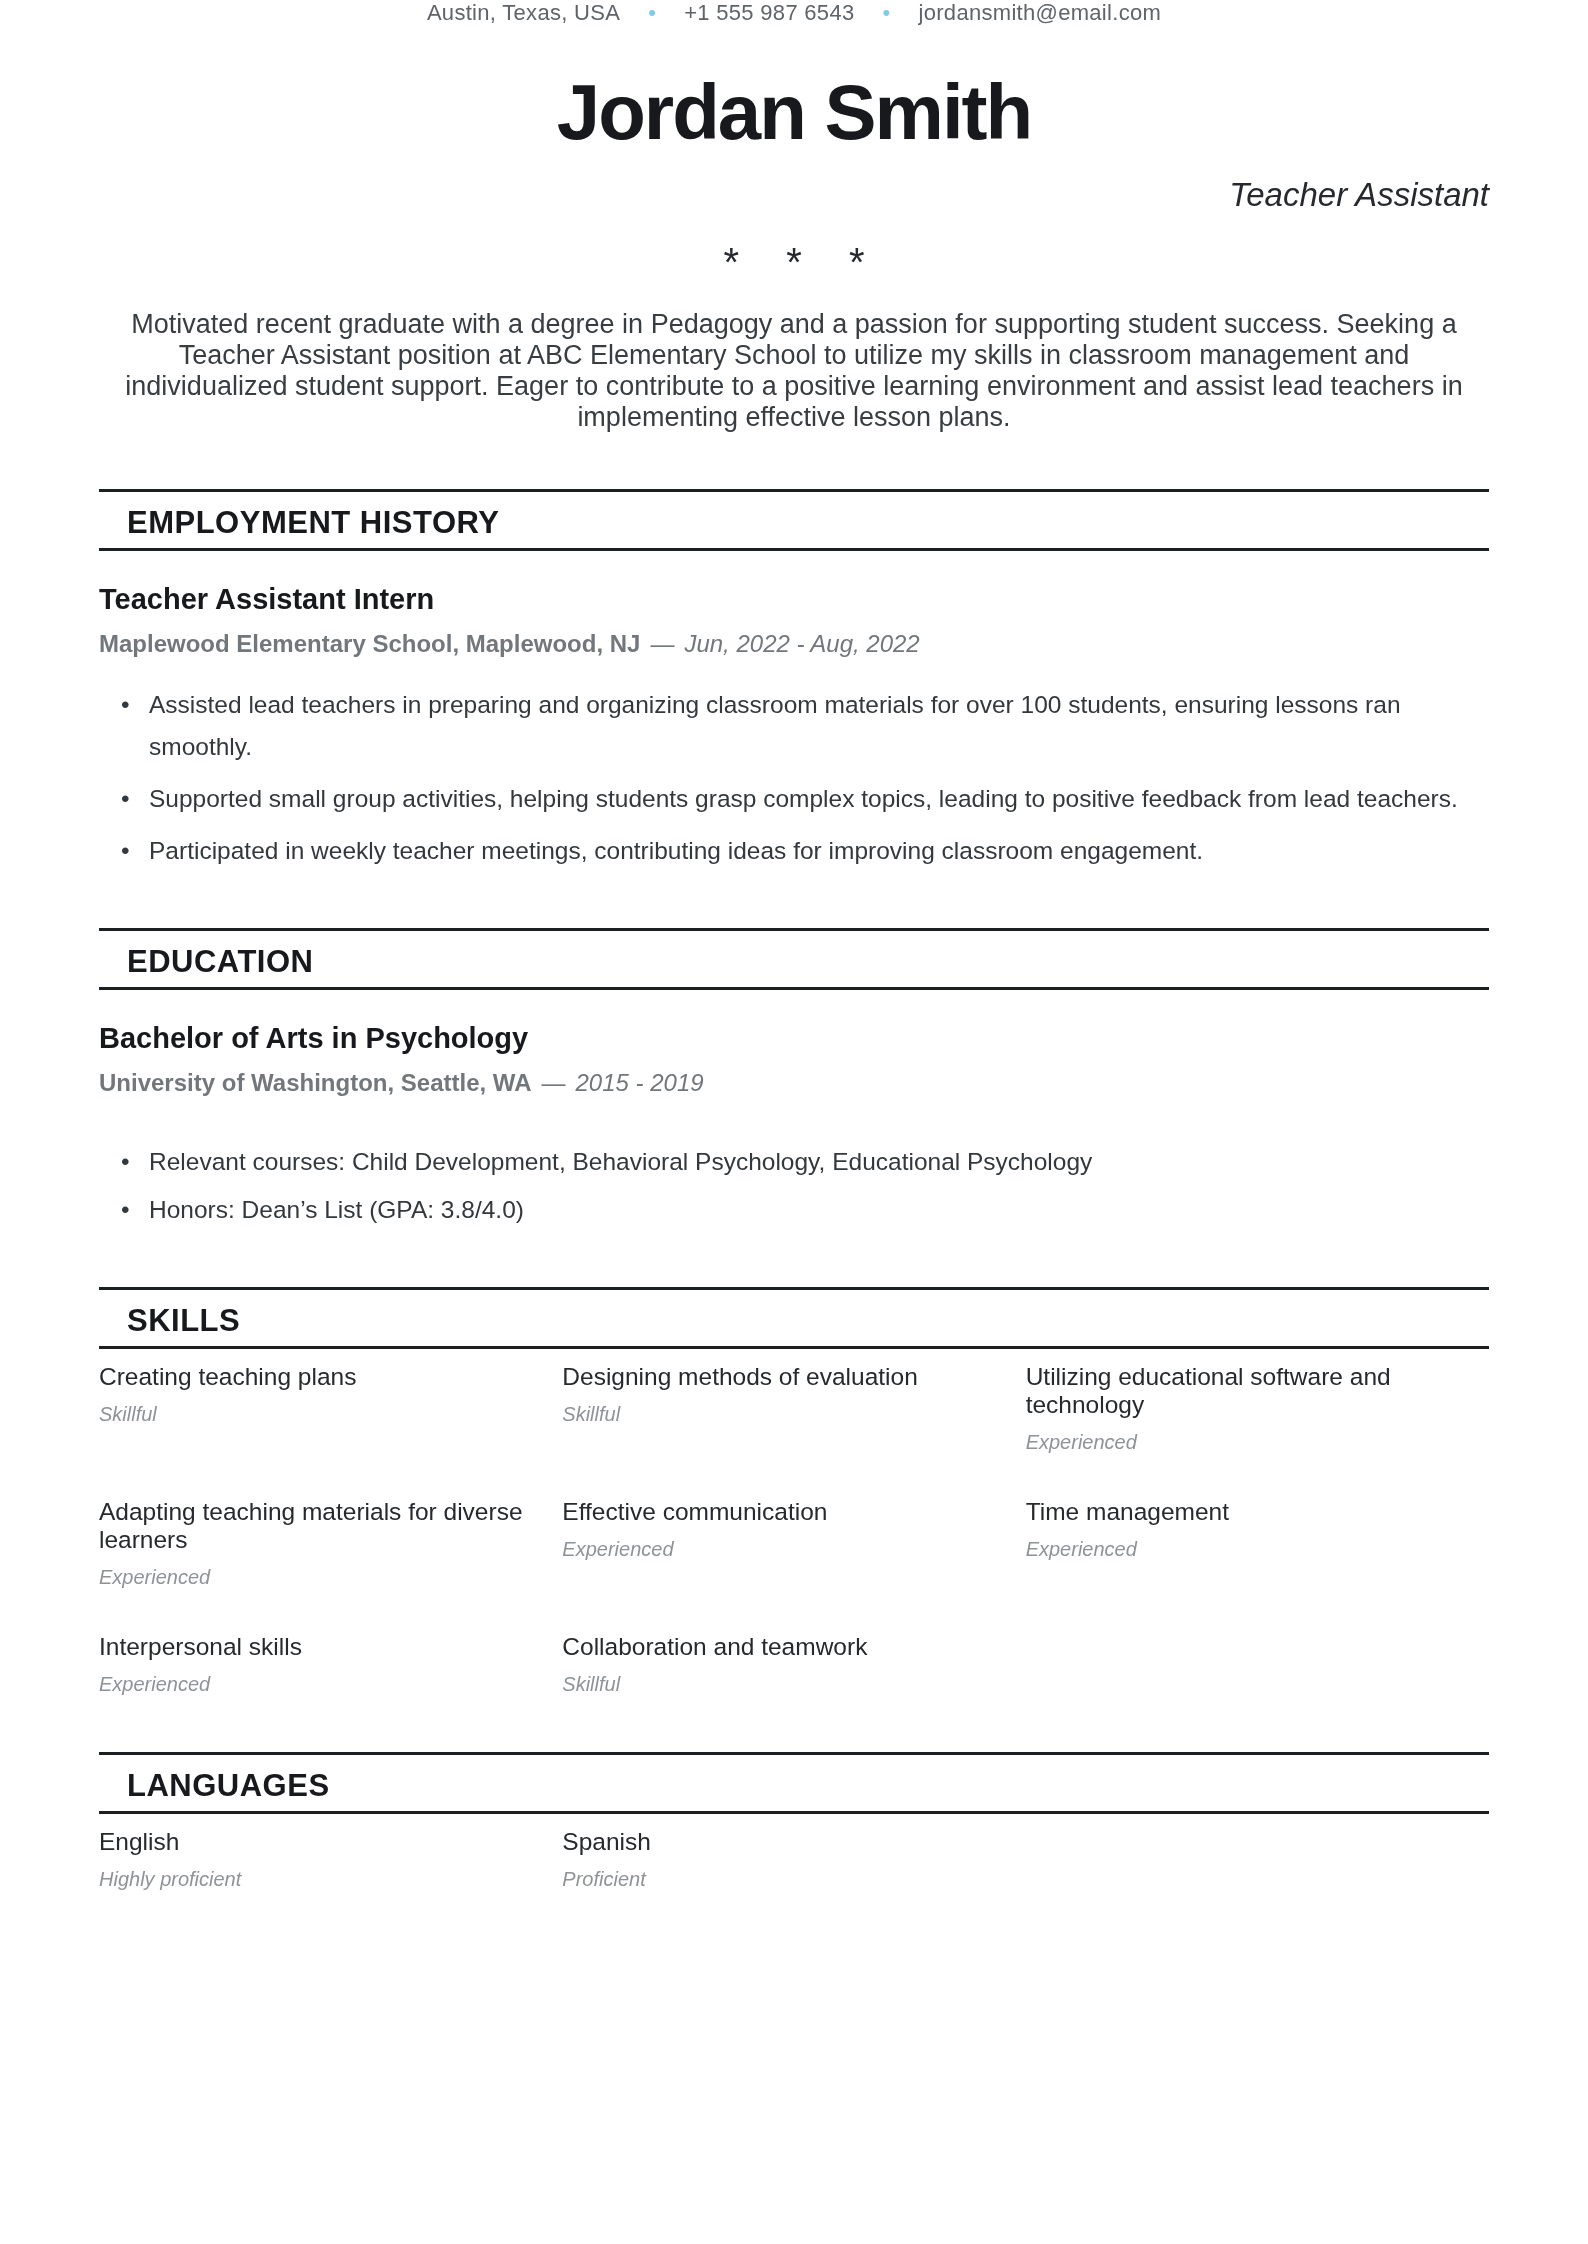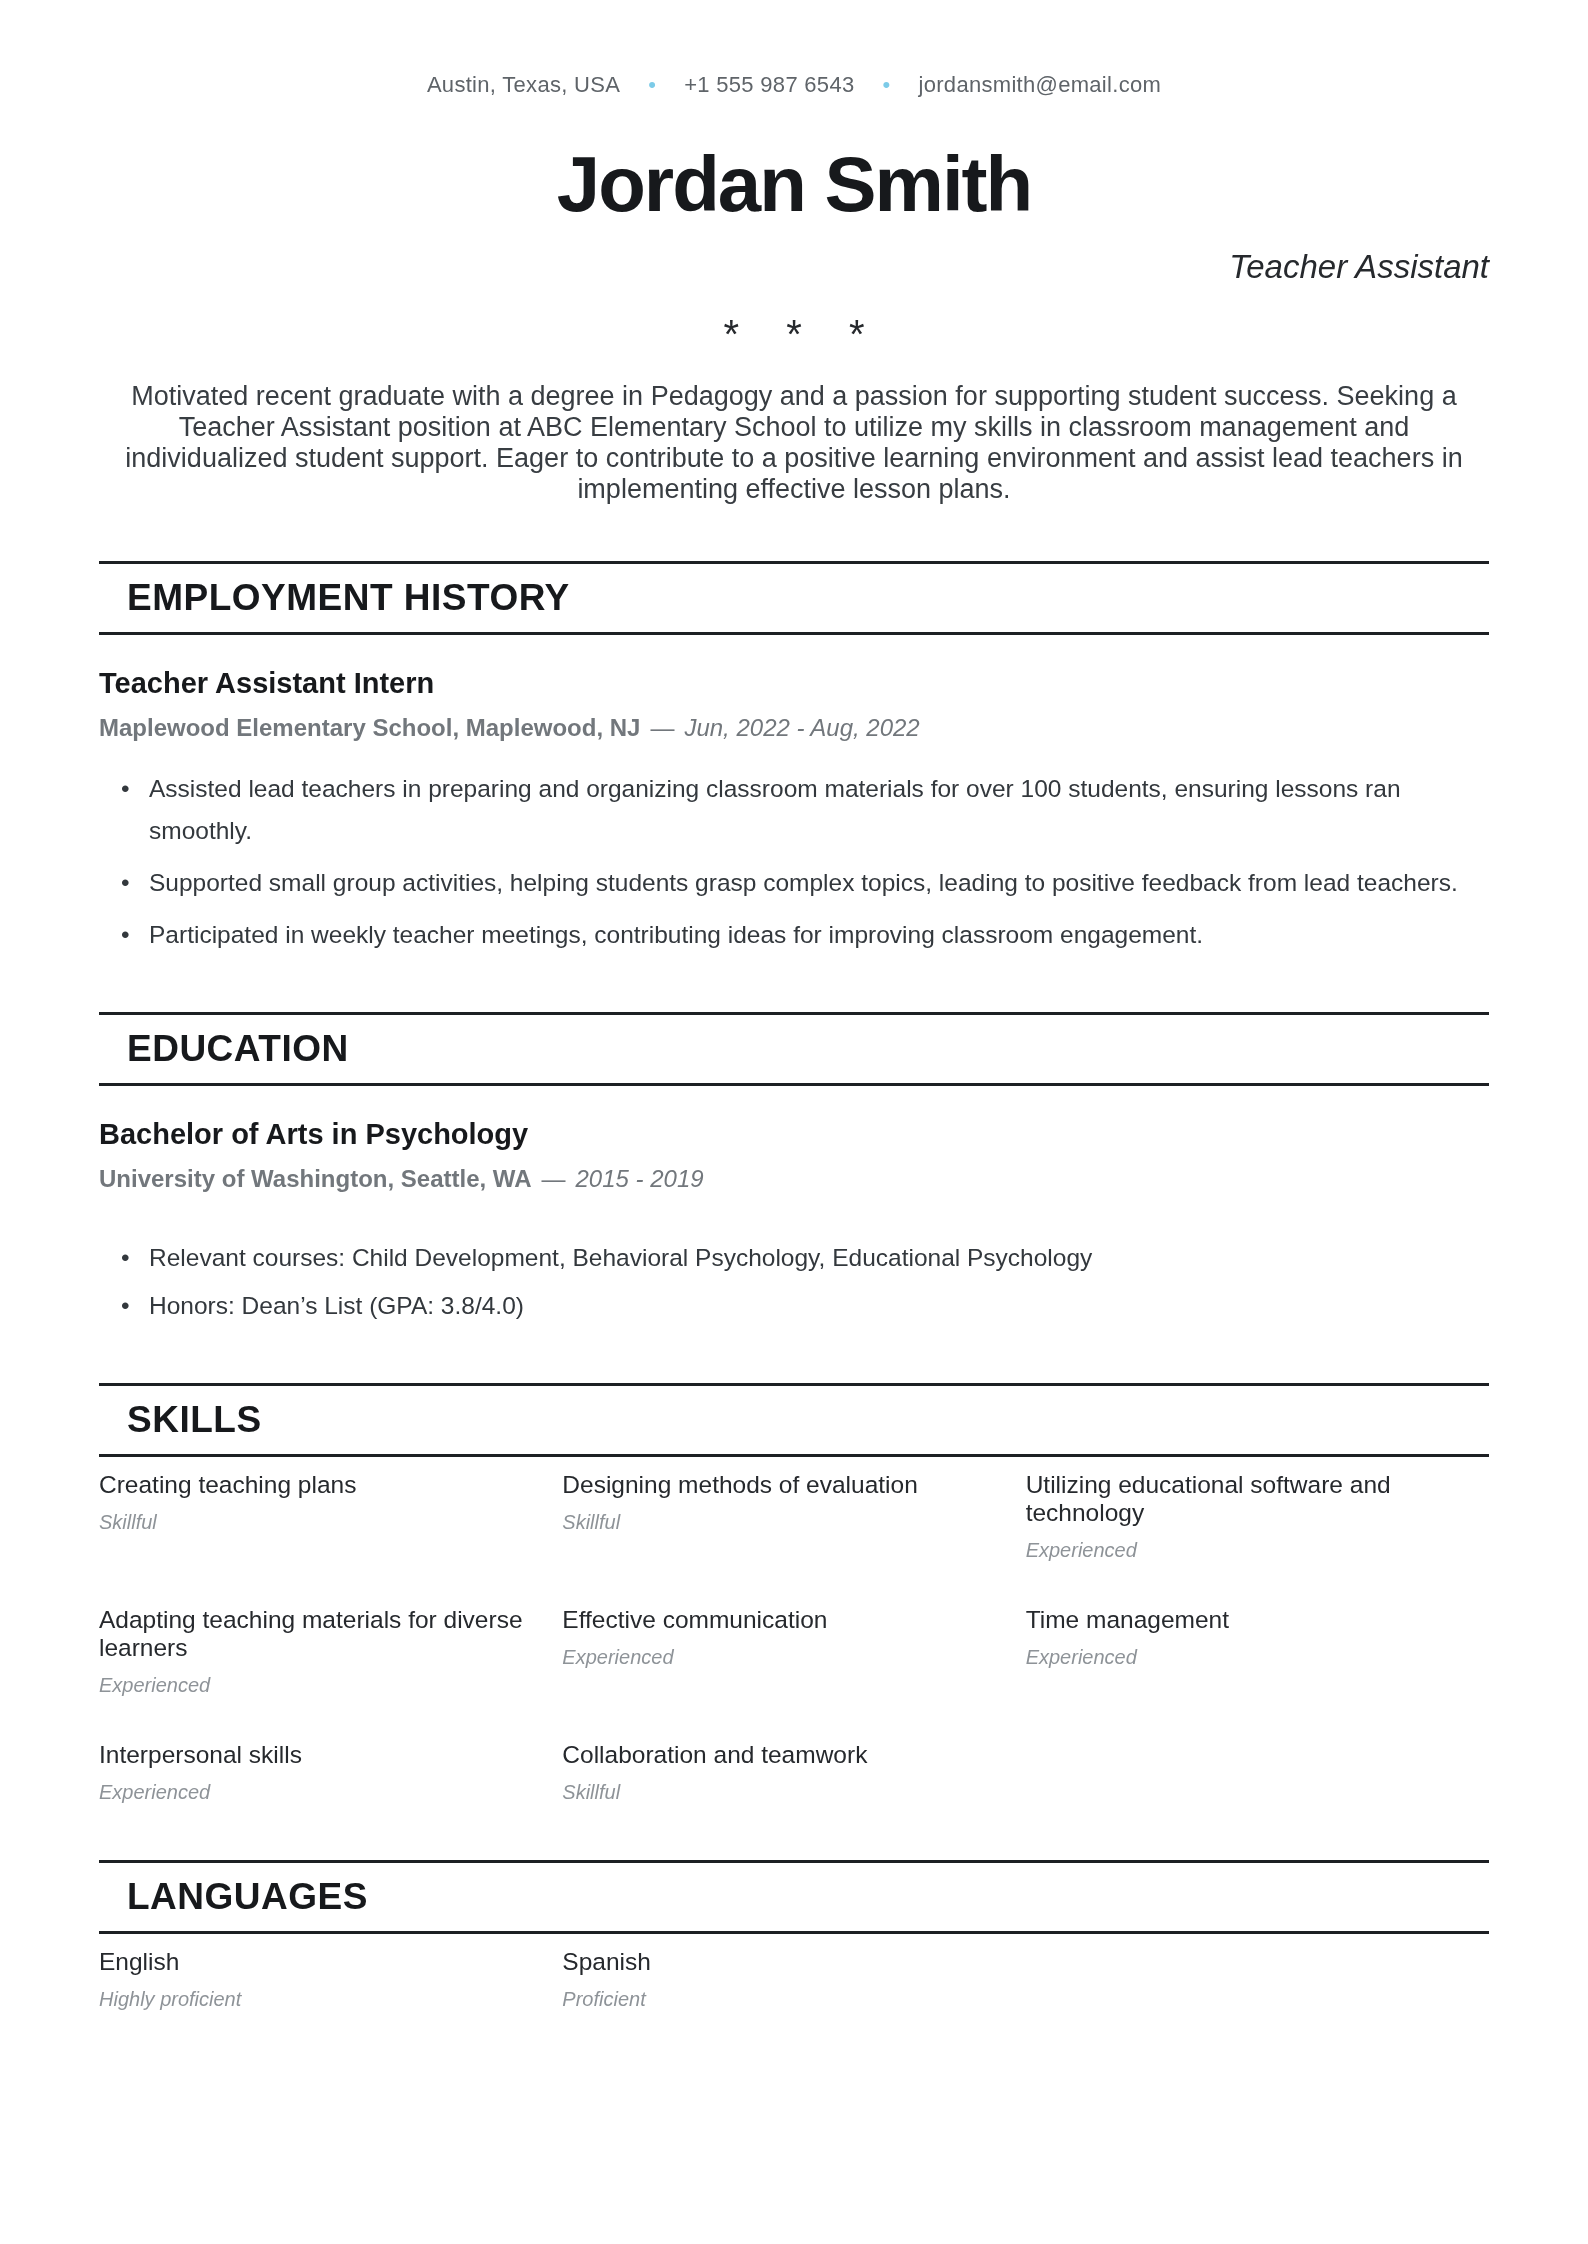--- a/index.html
+++ b/index.html
@@ -12,21 +12,20 @@
   .page {
     position: relative;
     width: 1588px; height: 2244px;
     background: #ffffff;
     overflow: hidden;
   }
   .content { width: 1390px; margin: 0 auto; }
 
   
   .contact-row {
-    padding-top: 72px;
     display: flex; justify-content: center; align-items: center;
     gap: 28px;
     font-size: 22px; color: #5f6469;
     letter-spacing: 0.3px;
   }
   .dot-sep { color: #7ccbe8; font-size: 22px; line-height: 1; }
 
   
   .name {
     margin-top: 46px;
@@ -57,22 +56,22 @@
     text-align: center;
     font-size: 27px; line-height: 31px;
     color: #383d42;
   }
 
   
   .section { margin-top: 56px; }
   .section-header {
     border-top: 3px solid #1d2023;
     border-bottom: 3px solid #1d2023;
-    padding: 13px 0 13px 28px;
-    font-size: 37px; font-weight: bold;
+    padding: 13px 0 7px 28px;
+    font-size: 31px; font-weight: bold;
     letter-spacing: 0.5px;
     color: #17191c;
   }
 
   .entry-title {
     margin-top: 32px;
     font-size: 29px; font-weight: bold;
     color: #17191c;
   }
   .entry-meta {

